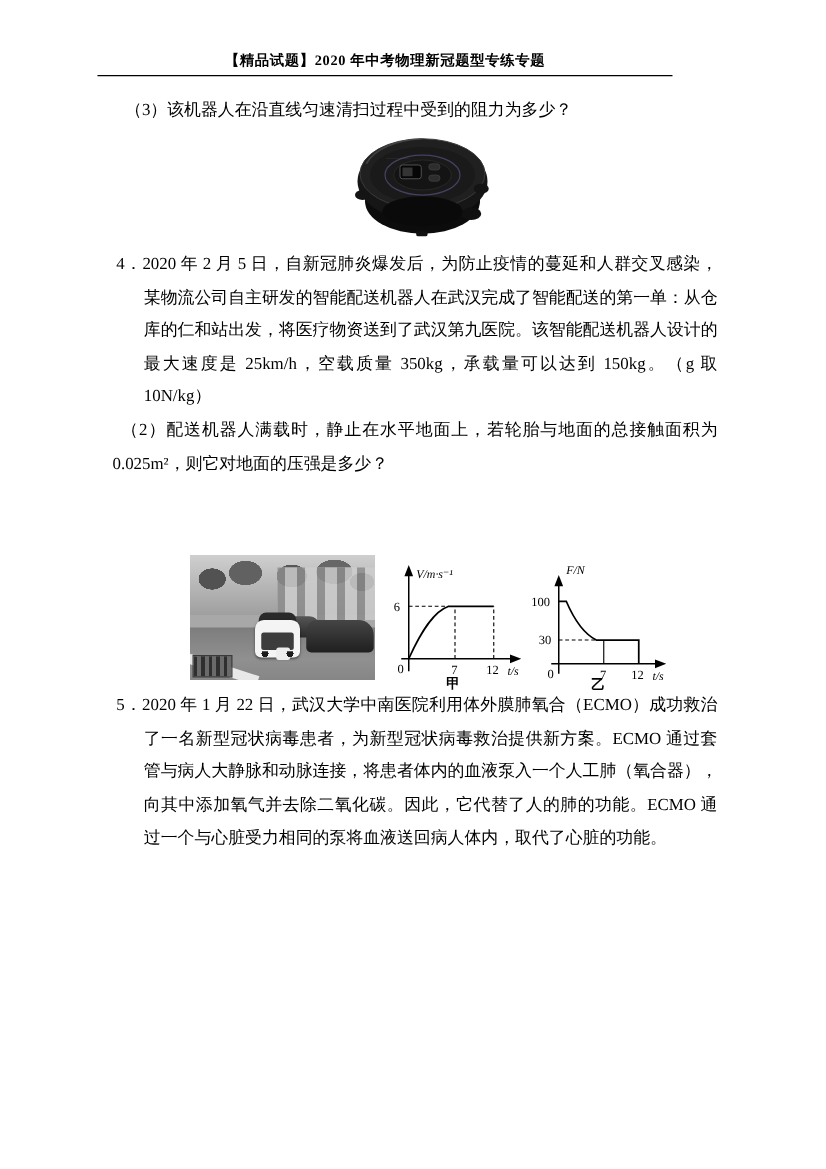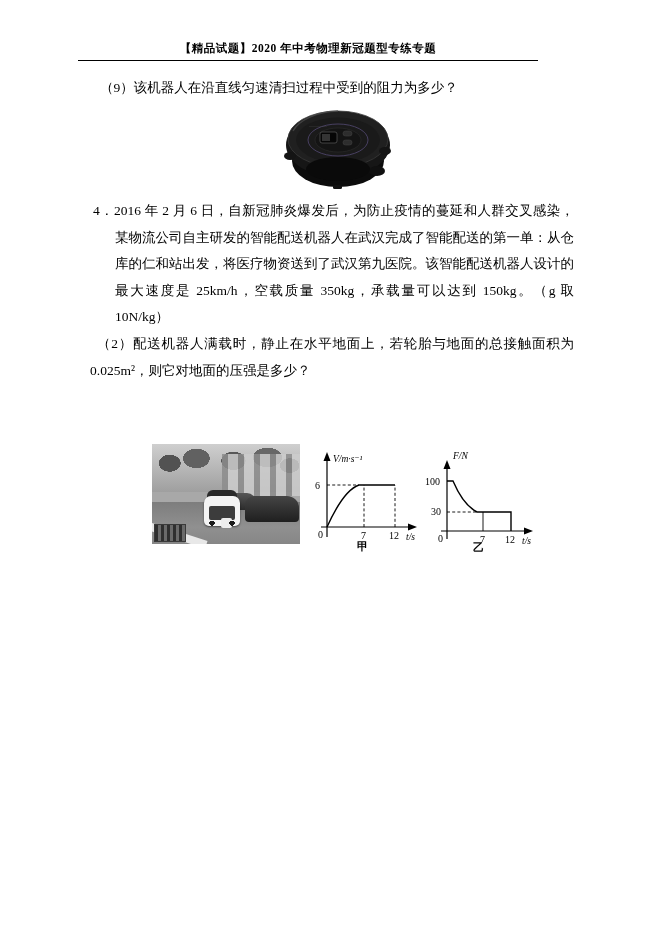--- a/index.html
+++ b/index.html
@@ -144,21 +144,21 @@
   .axis-label { font-style: italic; }
 </style>
 </head>
 <body>
 
 <div class="page">
 
   <div class="doc-header">【精品试题】2020 年中考物理新冠题型专练专题</div>
   <div class="header-rule"></div>
 
-  <div class="q3-line">（9）该机器人在沿直线匀速清扫过程中受到的阻力为多少？</div>
+  <div class="q3-line">（3）该机器人在沿直线匀速清扫过程中受到的阻力为多少？</div>
 
   <div class="vacuum-fig">
     <svg width="114" height="92" viewBox="0 0 114 92">
       <ellipse cx="57" cy="60" rx="46" ry="26" fill="#0c0c0c"></ellipse>
       <ellipse cx="57" cy="44" rx="52" ry="32" fill="#161616"></ellipse>
       <ellipse cx="57" cy="38" rx="50" ry="28" fill="#202020" stroke="#3a3a3a" stroke-width="0.8"></ellipse>
       <path d="M12,30 A50,28 0 0 1 57,10" fill="none" stroke="#4a4a4a" stroke-width="1.4" opacity="0.8"></path>
       <ellipse cx="57" cy="39" rx="42" ry="22.5" fill="#1a1a1a"></ellipse>
       <ellipse cx="57" cy="39" rx="30" ry="16" fill="none" stroke="#4c4468" stroke-width="1" opacity="0.9"></ellipse>
       <ellipse cx="57" cy="39" rx="23" ry="12" fill="#141414" stroke="#2e2e2e" stroke-width="0.6"></ellipse>
@@ -169,21 +169,21 @@
       <ellipse cx="9" cy="55" rx="6" ry="4" fill="#141414"></ellipse>
       <ellipse cx="104" cy="50" rx="6" ry="4" fill="#141414"></ellipse>
       <ellipse cx="96" cy="70" rx="8" ry="5" fill="#101010"></ellipse>
       <ellipse cx="57" cy="68" rx="32" ry="12" fill="#0a0a0a"></ellipse>
       <rect x="52" y="84" width="9" height="4" rx="1.5" fill="#111111"></rect>
       <text x="28" y="26" font-size="3" fill="#5c5c5c">——————</text>
     </svg>
   </div>
 
   <div class="q4-block">
-    <p class="hang"><span>4．</span><span>2016 年 2 月 6 日，自新冠肺炎爆发后，为防止疫情的蔓延和人群交叉感染，某物流公司自主研发的智能配送机器人在武汉完成了智能配送的第一单：从仓库的仁和站出发，将医疗物资送到了武汉第九医院。该智能配送机器人设计的最大速度是 25km/h，空载质量 350kg，承载量可以达到 150kg。（g 取 10N/kg）</span></p>
+    <p class="hang"><span>4．</span><span>2020 年 2 月 5 日，自新冠肺炎爆发后，为防止疫情的蔓延和人群交叉感染，某物流公司自主研发的智能配送机器人在武汉完成了智能配送的第一单：从仓库的仁和站出发，将医疗物资送到了武汉第九医院。该智能配送机器人设计的最大速度是 25km/h，空载质量 350kg，承载量可以达到 150kg。（g 取 10N/kg）</span></p>
     <p class="sub">（2）配送机器人满载时，静止在水平地面上，若轮胎与地面的总接触面积为 0.025m²，则它对地面的压强是多少？</p>
   </div>
 
   <div class="fig-row">
 
     <div class="street-photo">
       <div class="sp sp-trees"></div>
       <div class="sp sp-building"></div>
       <div class="sp sp-road"></div>
       <div class="sp sp-curb"></div>
@@ -231,14 +231,17 @@
       <text x="4" y="38" font-size="10">100</text>
       <text x="10" y="68" font-size="10">30</text>
       <text x="17" y="95" font-size="10">0</text>
       <text x="59" y="96" font-size="10">7</text>
       <text x="84" y="96" font-size="10">12</text>
       <text x="101" y="97" font-size="9.5" class="axis-label">t/s</text>
       <text x="52" y="104" font-size="11" font-weight="bold">乙</text>
     </svg>
   </div>
 
+  <div class="q5-block">
+    <p class="hang"><span>5．</span><span>2020 年 1 月 22 日，武汉大学中南医院利用体外膜肺氧合（ECMO）成功救治了一名新型冠状病毒患者，为新型冠状病毒救治提供新方案。ECMO 通过套管与病人大静脉和动脉连接，将患者体内的血液泵入一个人工肺（氧合器），向其中添加氧气并去除二氧化碳。因此，它代替了人的肺的功能。ECMO 通过一个与心脏受力相同的泵将血液送回病人体内，取代了心脏的功能。</span></p>
+  </div>
 
 </div>
 
 </body></html>

